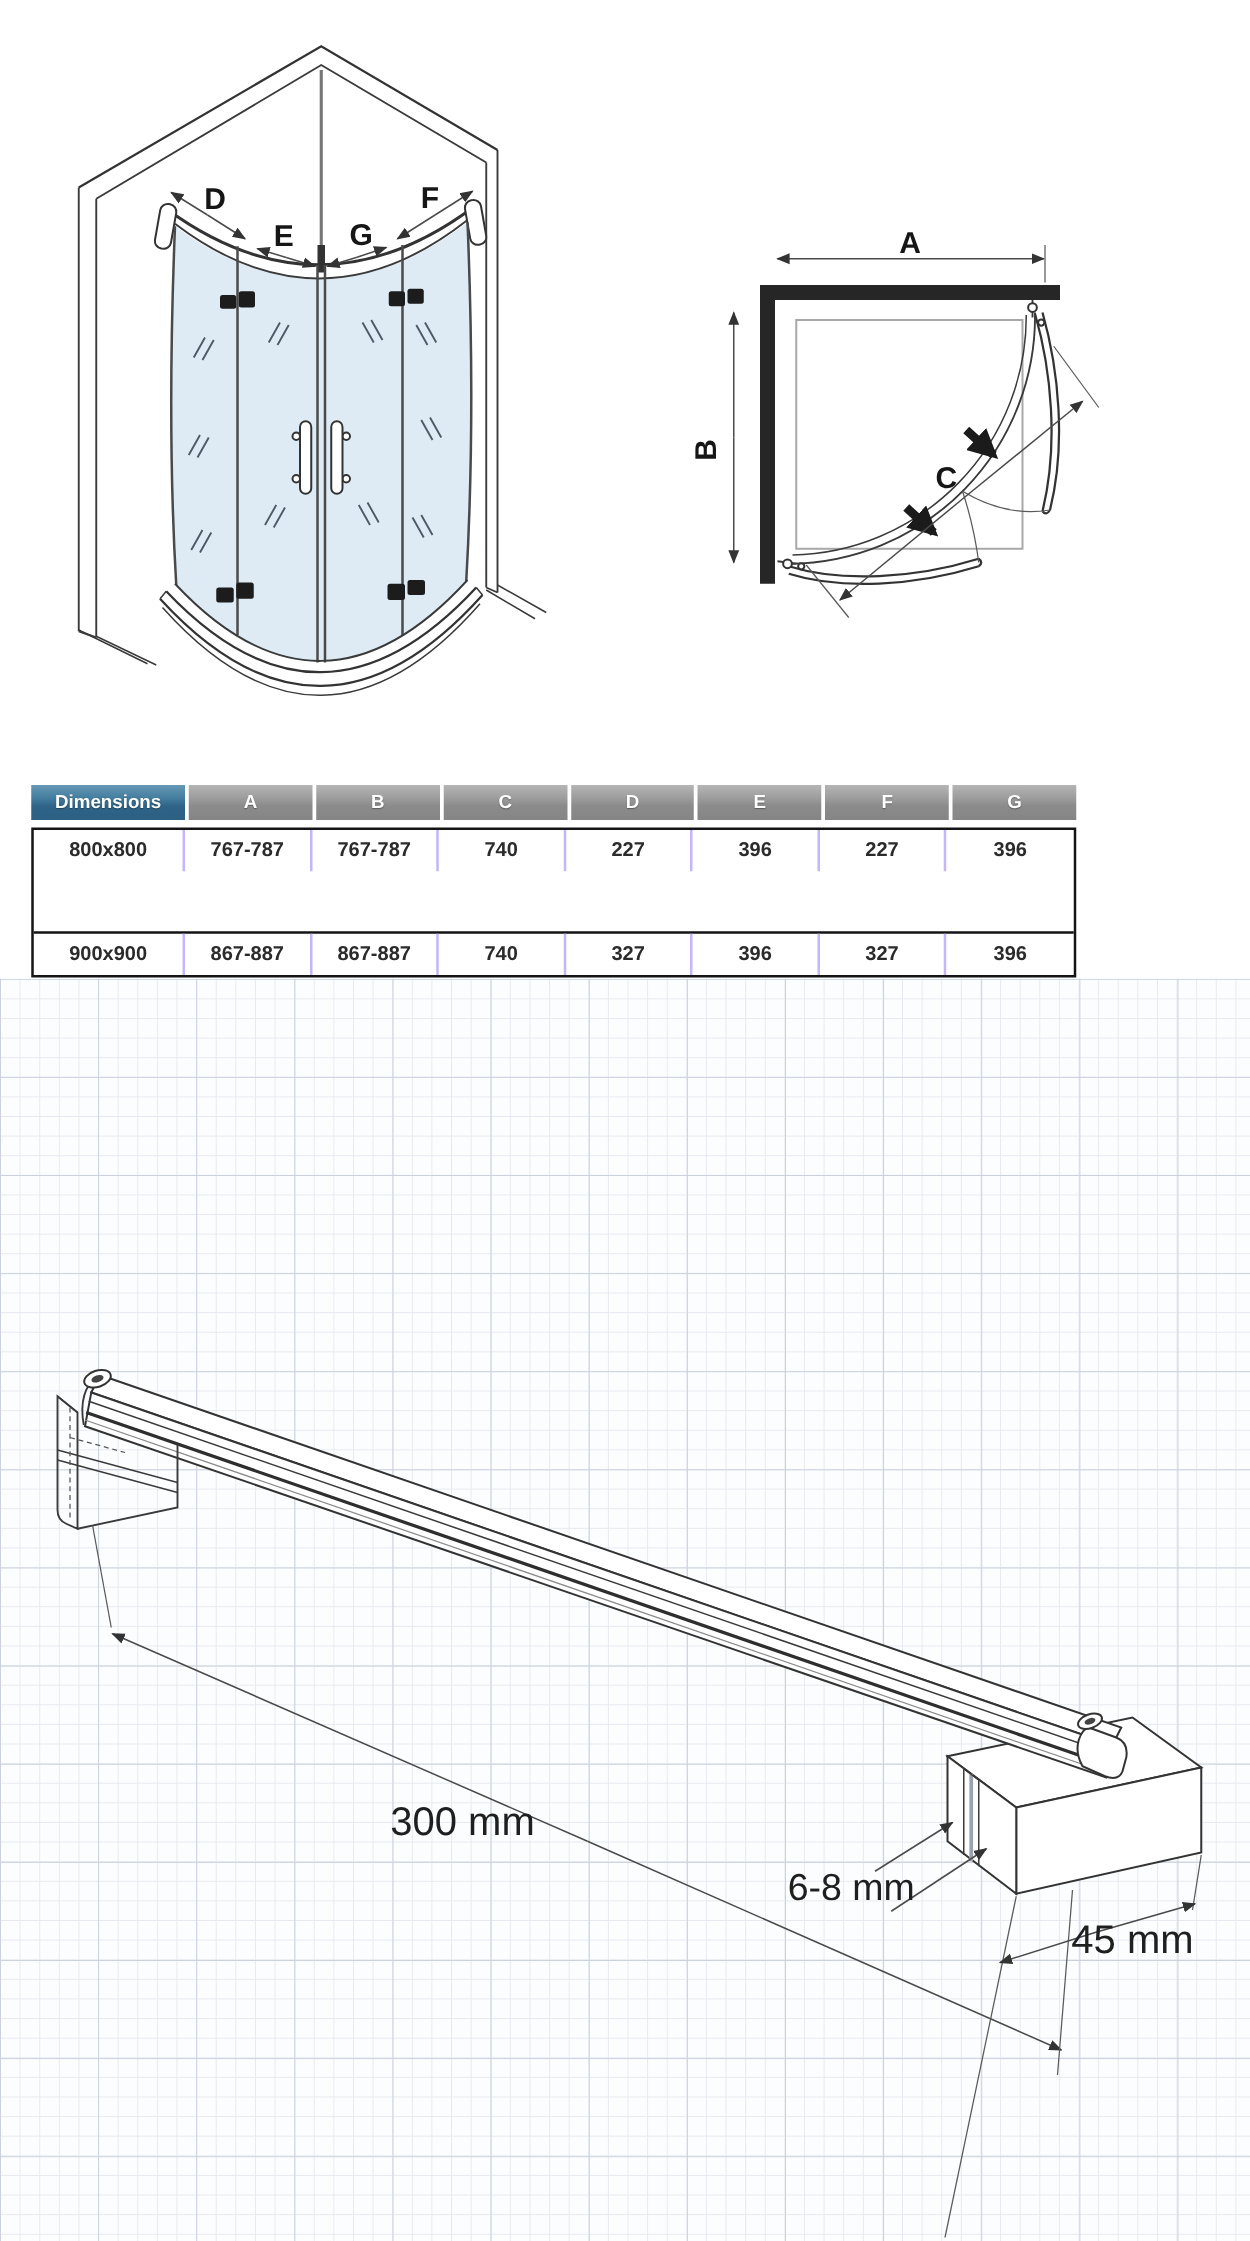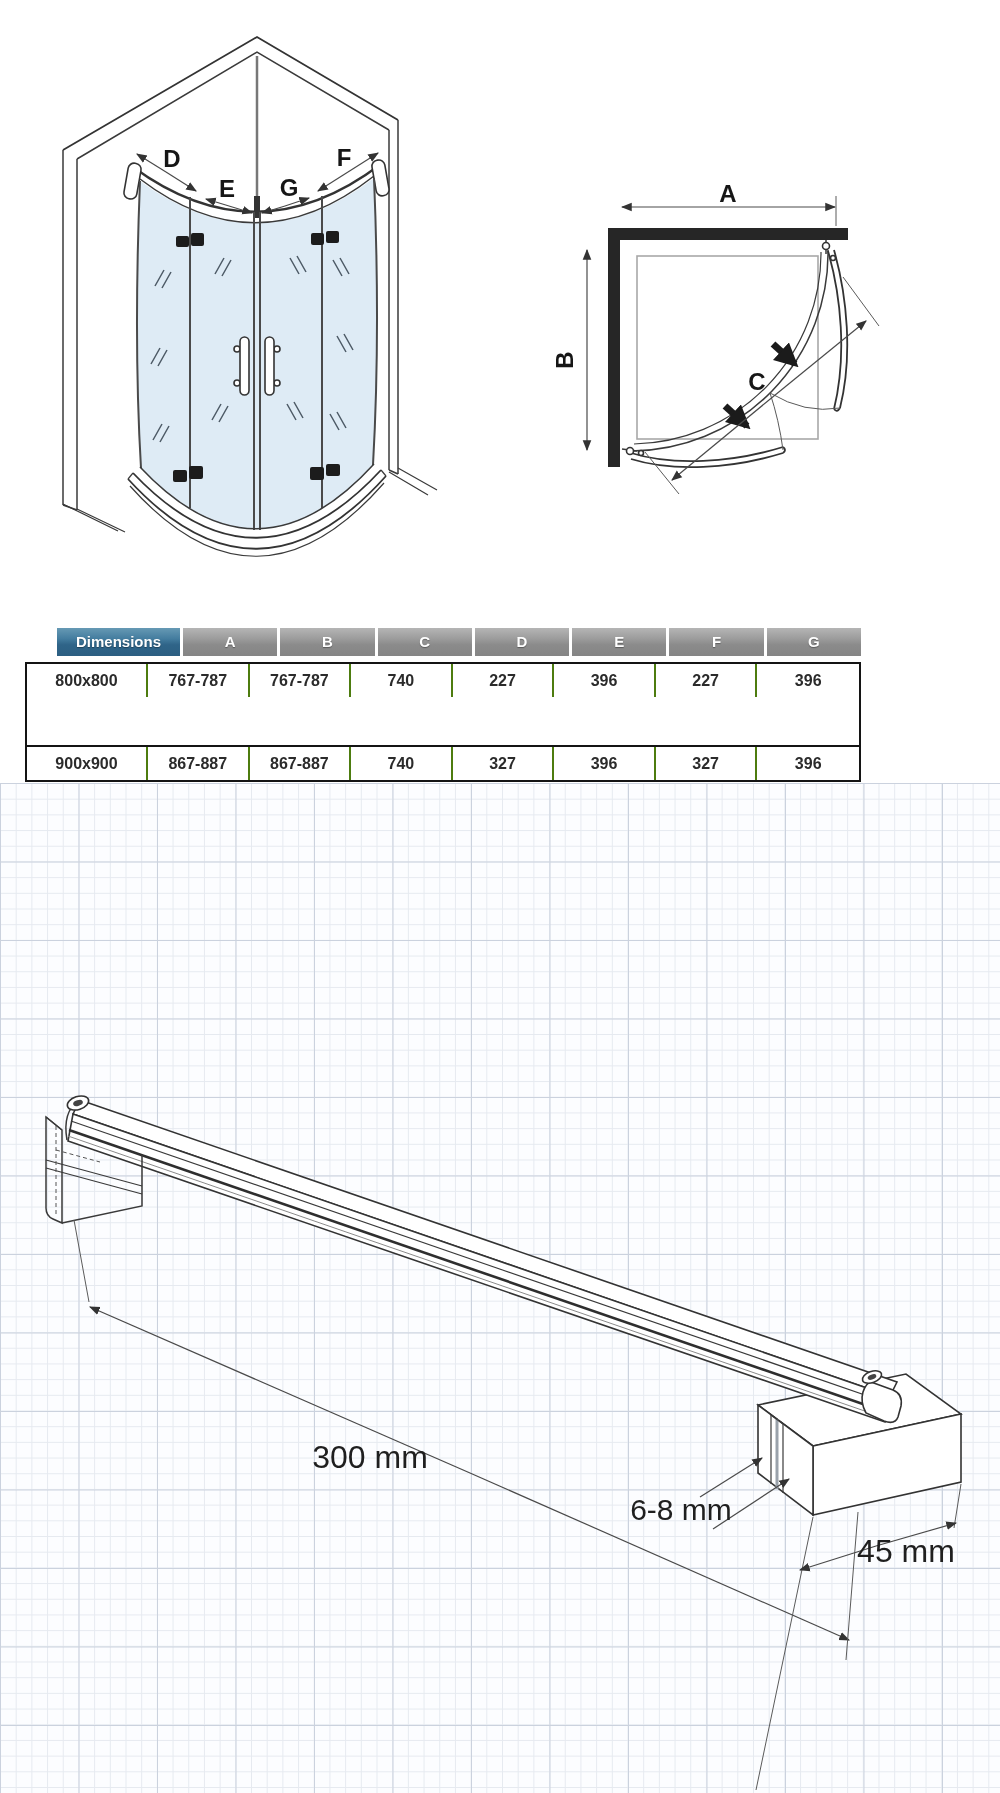--- a/index.html
+++ b/index.html
@@ -23,30 +23,30 @@
   .sg{stroke:#a8a8a8;stroke-width:1.6;fill:none}
   .dim{stroke:#4a4a4a;stroke-width:1.2;fill:none}
   .dimthin{stroke:#5a5a5a;stroke-width:1;fill:none}
   .wf{fill:#ffffff;stroke:#333;stroke-width:1.6}
   .blk{fill:#1c1c1c;stroke:none}
   .shine{stroke:#4d5a66;stroke-width:1.5;fill:none}
   text.lbl{font:bold 24px "Liberation Sans",sans-serif;fill:#161616;text-anchor:middle}
   text.mm{font:32px "Liberation Sans",sans-serif;fill:#1f1f1f;text-anchor:middle}
   
   .dim-table{position:absolute;left:25px;top:628px;width:836px;}
-  .thead{display:grid;grid-template-columns:123px repeat(7,1fr);column-gap:3px;margin-left:32px;}
+  .thead{display:grid;grid-template-columns:123px repeat(7,1fr);column-gap:3px;}
   .th{height:28px;line-height:28px;text-align:center;color:#fff;font-weight:bold;font-size:15px;
       text-shadow:0 1px 1px rgba(0,0,0,.35);
       background:linear-gradient(180deg,#b5b5b5 0%,#9c9c9c 38%,#8b8b8b 60%,#858585 100%);}
   .th.blue{background:linear-gradient(180deg,#6699b4 0%,#447d9f 38%,#2f6488 60%,#2c5f82 100%);}
   .tbody{margin-top:6px;border:2px solid #141414;background:#fff;}
   .tr{display:grid;grid-template-columns:121px repeat(7,1fr);}
   .tr + .tr{border-top:2px solid #141414;margin-top:48px;}
   .td{height:33px;line-height:33px;text-align:center;font-weight:bold;font-size:16px;color:#2b2b2b;
-      border-right:2px solid #4d7c0f;}
+      border-right:2px solid #c4b5fd;}
   .td:last-child{border-right:none;}
 </style>
 </head>
 <body>
 
 <div class="page">
 
   <div class="graph"></div>
 
   <svg class="drawings" width="1000" height="1793" viewBox="0 0 1000 1793">

